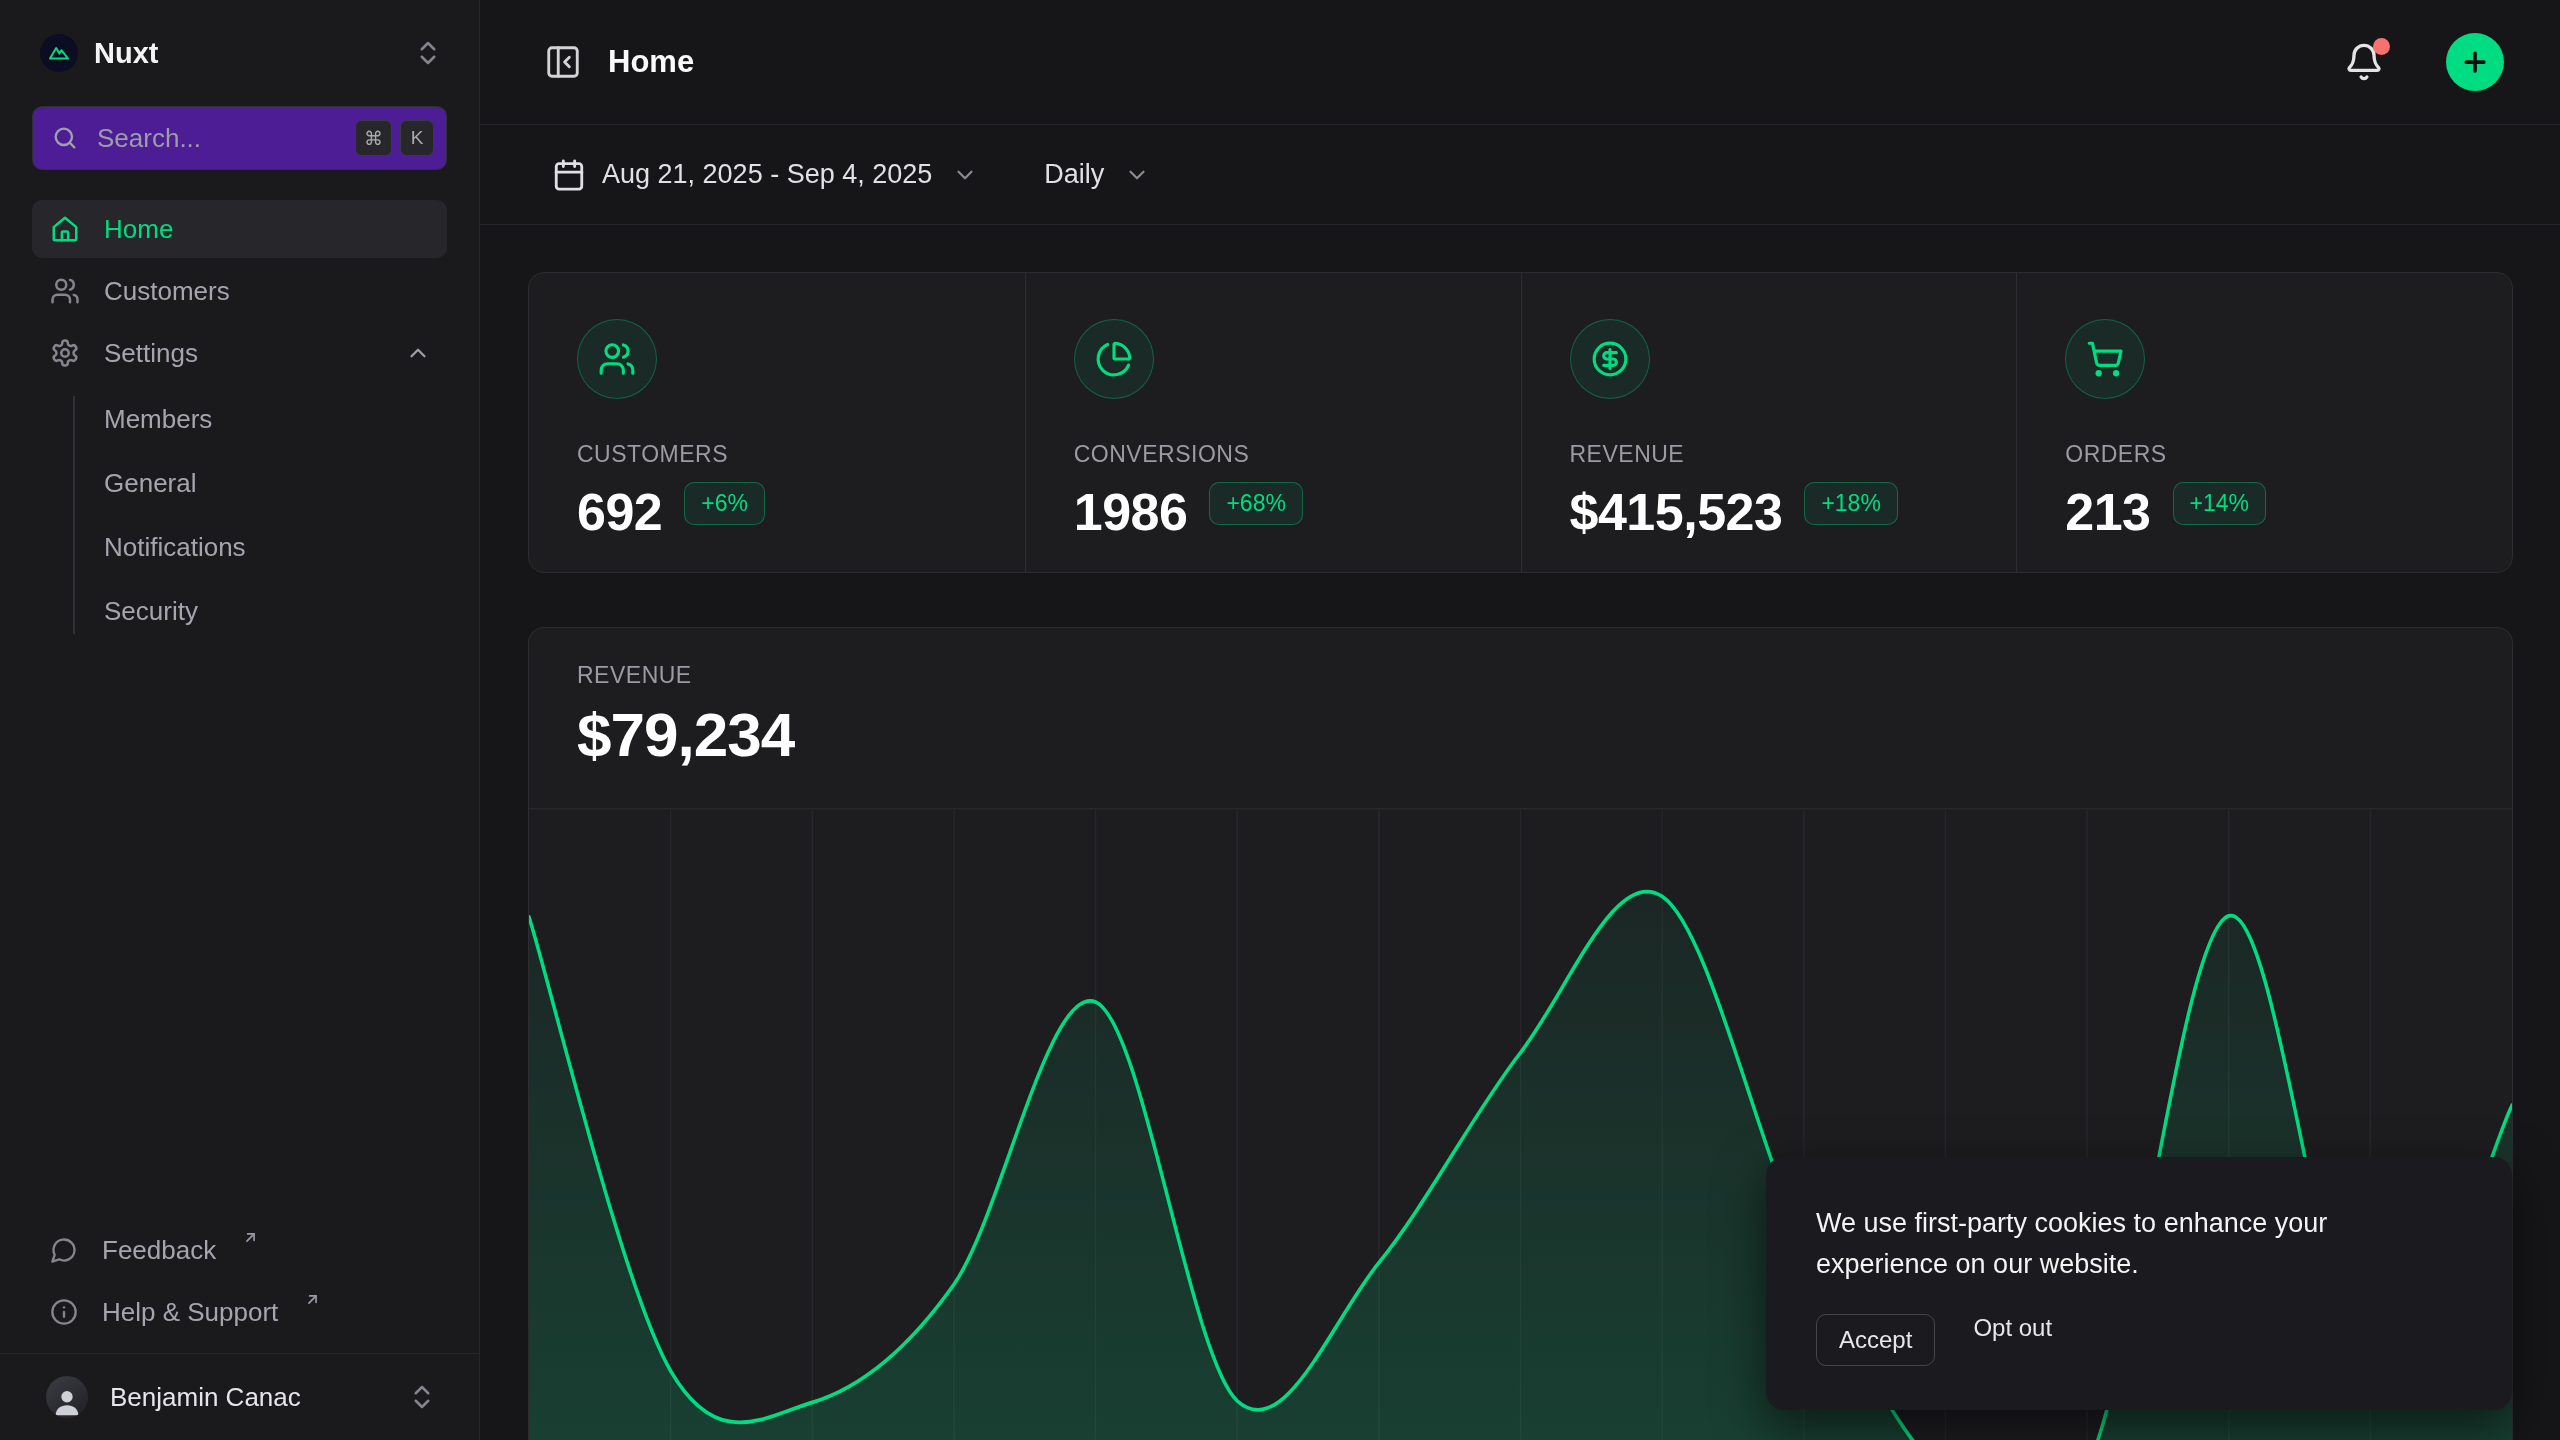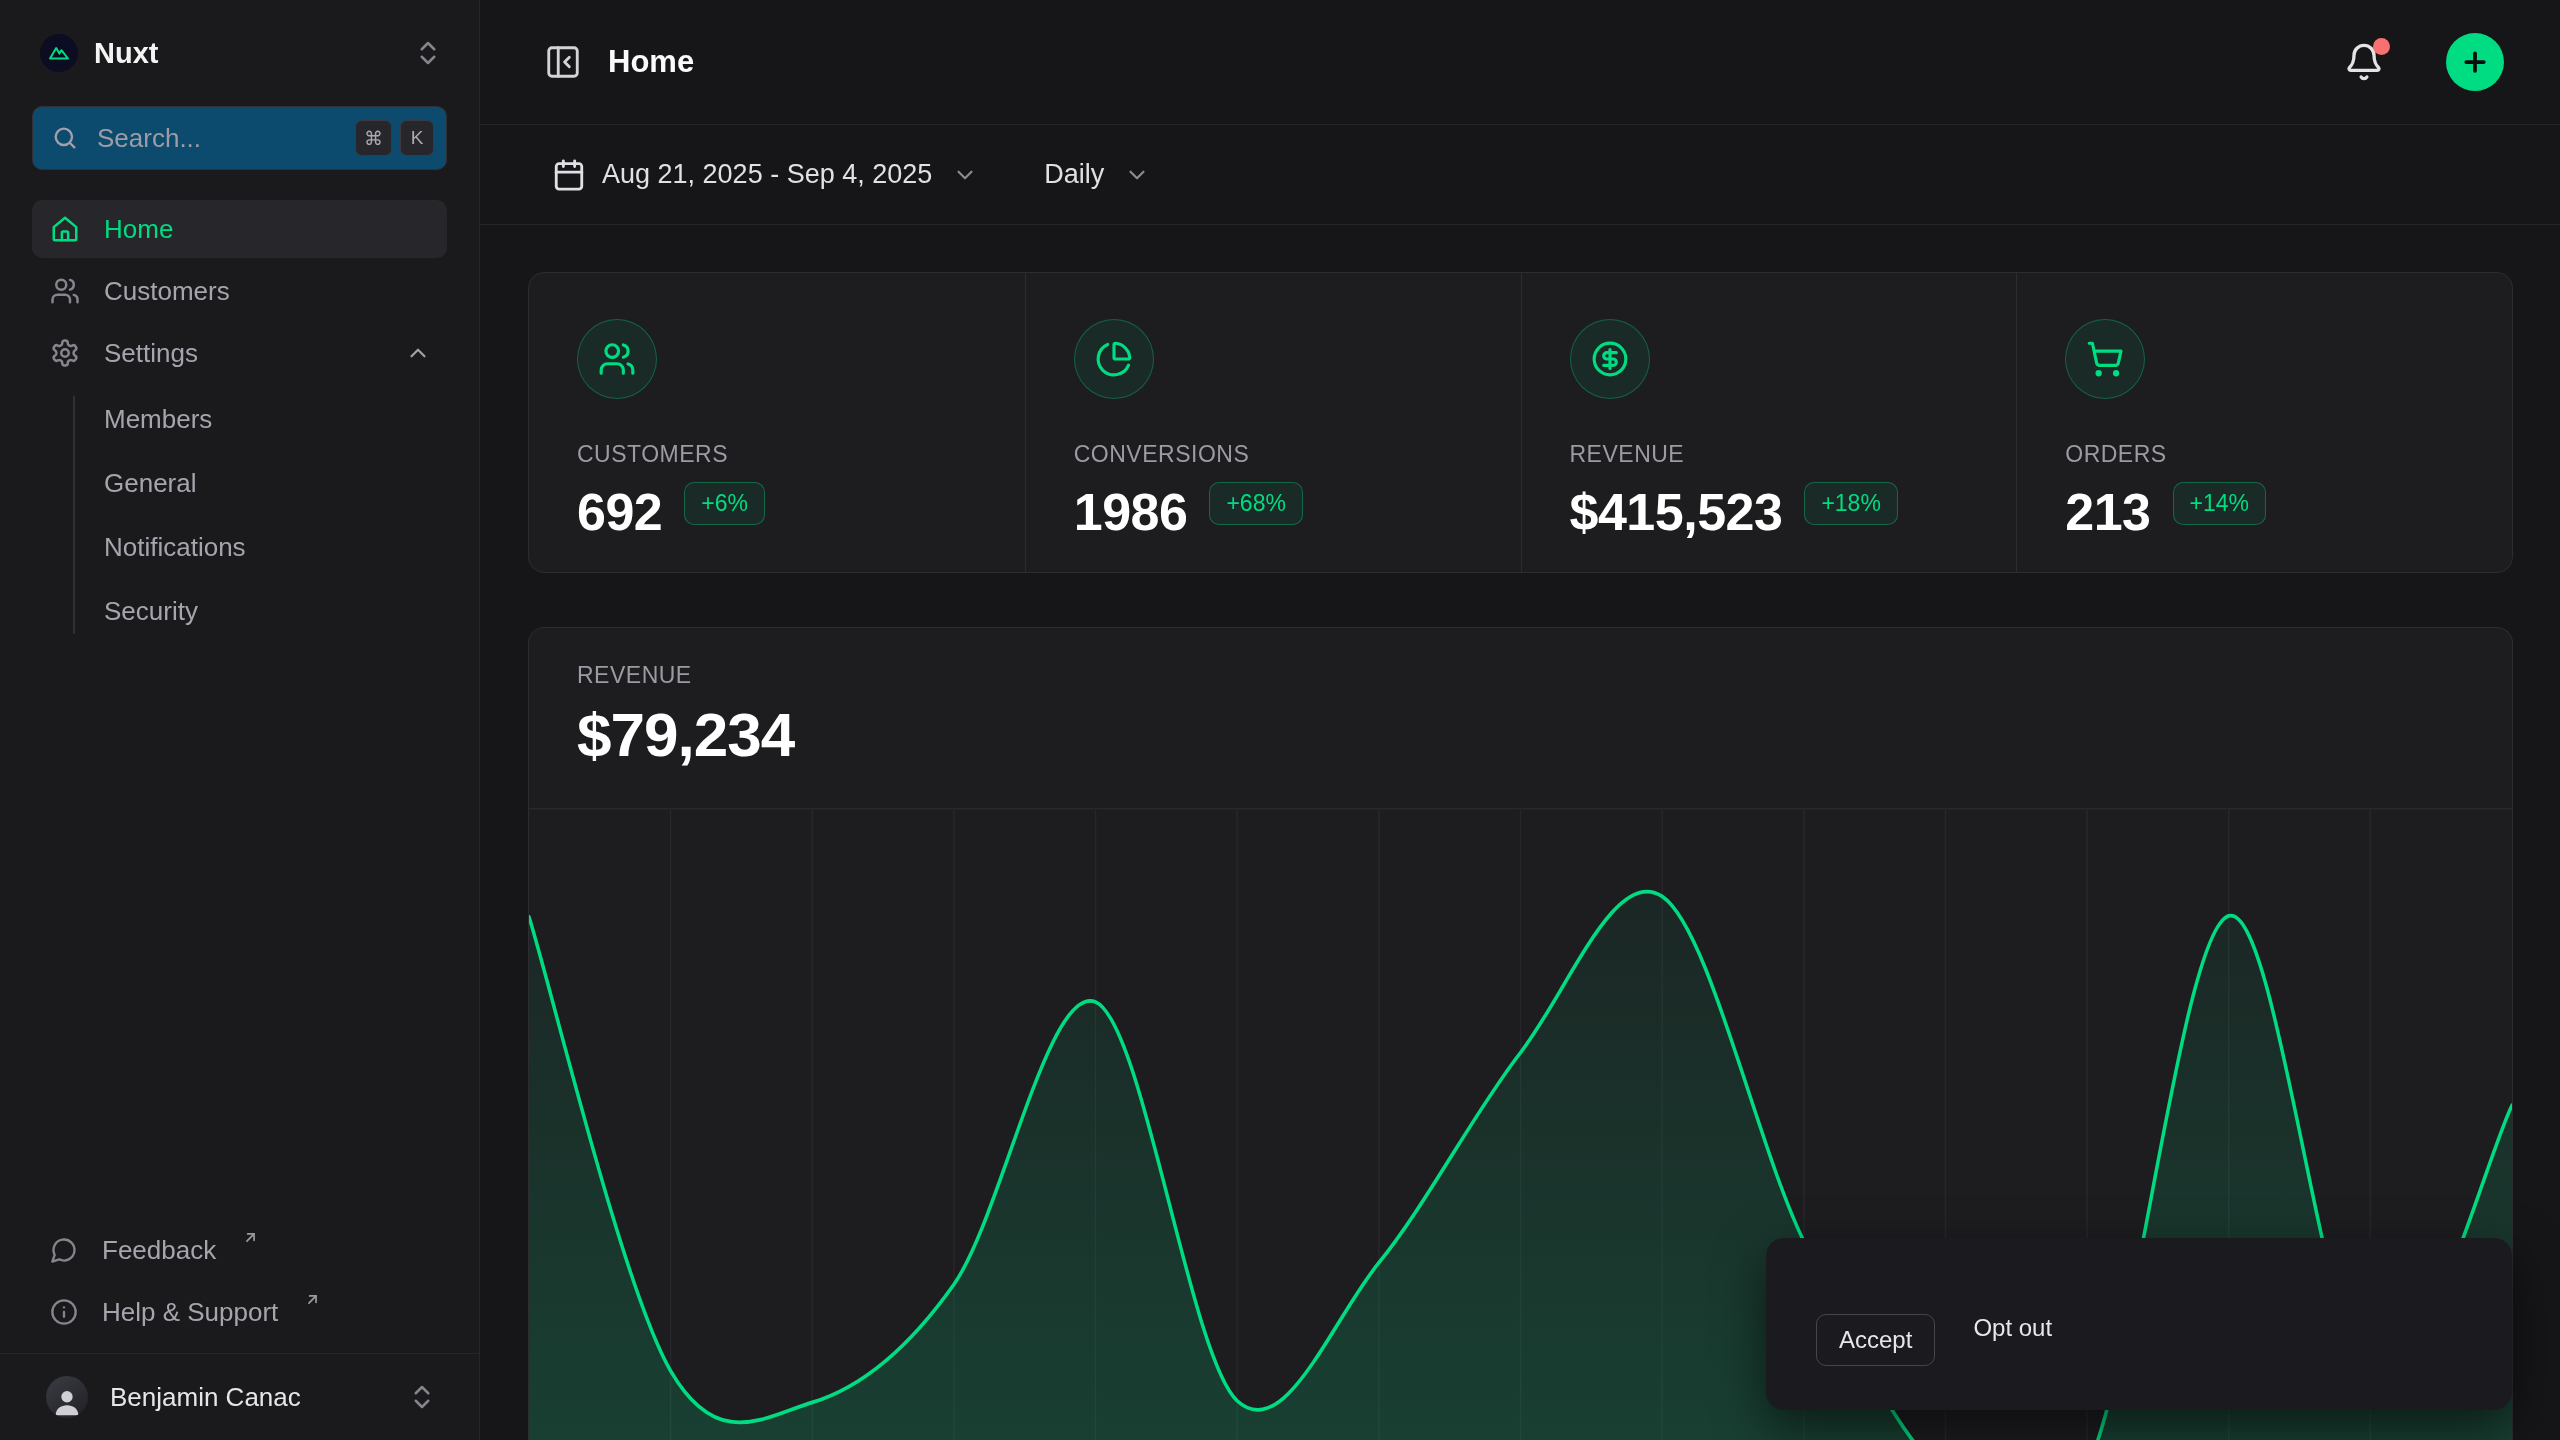--- a/index.html
+++ b/index.html
@@ -18,21 +18,21 @@
     display:flex; flex-direction:column; padding:22px 32px 0 32px;
   }
   .brand-row { display:flex; align-items:center; gap:16px; height:62px; padding:0 4px 0 8px; border-radius:10px; cursor:pointer; }
   .brand-logo { width:38px; height:38px; border-radius:50%; background:#0c0c22; display:flex; align-items:center; justify-content:center; flex:0 0 38px; }
   .brand-name { font-size:29px; font-weight:600; color:#f4f4f5; flex:1; }
   .icon-muted { color:#85858d; }
   .icon-dim { color:#a1a1aa; }
 
   .search-field {
     margin-top:22px; height:64px; border:1px solid #303035; border-radius:10px;
-    background:#0c4a6e; display:flex; align-items:center; gap:18px; padding:0 12px 0 18px; cursor:pointer;
+    background:#4c1d95; display:flex; align-items:center; gap:18px; padding:0 12px 0 18px; cursor:pointer;
   }
   .search-placeholder { color:#9d9da6; font-size:26px; flex:1; }
   .kbd-group { display:flex; gap:8px; }
   .kbd {
     min-width:34px; height:36px; padding:0 8px; border-radius:7px;
     background:#26262b; border:1px solid #3a3a40; color:#a9a9b2;
     font-size:19px; display:flex; align-items:center; justify-content:center;
   }
 
   .nav { margin-top:30px; display:flex; flex-direction:column; gap:4px; }
@@ -408,20 +408,21 @@
             <line x1="1559.6" x2="1559.6" y1="0" y2="632" stroke="#27272b" stroke-width="1.5"></line>
             <line x1="1701.4" x2="1701.4" y1="0" y2="632" stroke="#27272b" stroke-width="1.5"></line>
             <line x1="1843.2" x2="1843.2" y1="0" y2="632" stroke="#27272b" stroke-width="1.5"></line>
             <path d="M0.0,101.1C23.6,171.3 94.5,447.3 141.8,522.4C189.0,597.5 236.3,565.0 283.6,551.6C330.8,538.2 378.1,504.0 425.4,442.0C472.6,380.1 519.9,162.0 567.1,180.0C614.4,198.0 661.7,509.8 708.9,550.2C756.2,590.5 803.5,475.9 850.7,422.1C898.0,368.2 945.2,283.6 992.5,227.0C1039.8,170.3 1087.0,52.9 1134.3,82.1C1181.5,111.3 1228.8,312.5 1276.1,402.1C1323.3,491.7 1370.6,584.8 1417.9,619.8C1465.1,654.8 1512.4,698.7 1559.6,612.0C1606.9,525.4 1654.2,113.4 1701.4,100.1C1748.7,86.8 1796.0,502.8 1843.2,532.1C1890.5,561.5 1961.4,318.6 1985.0,275.9L1985,632 L0,632 Z" fill="url(#areaFill)"></path>
             <path d="M0.0,101.1C23.6,171.3 94.5,447.3 141.8,522.4C189.0,597.5 236.3,565.0 283.6,551.6C330.8,538.2 378.1,504.0 425.4,442.0C472.6,380.1 519.9,162.0 567.1,180.0C614.4,198.0 661.7,509.8 708.9,550.2C756.2,590.5 803.5,475.9 850.7,422.1C898.0,368.2 945.2,283.6 992.5,227.0C1039.8,170.3 1087.0,52.9 1134.3,82.1C1181.5,111.3 1228.8,312.5 1276.1,402.1C1323.3,491.7 1370.6,584.8 1417.9,619.8C1465.1,654.8 1512.4,698.7 1559.6,612.0C1606.9,525.4 1654.2,113.4 1701.4,100.1C1748.7,86.8 1796.0,502.8 1843.2,532.1C1890.5,561.5 1961.4,318.6 1985.0,275.9" fill="none" stroke="#00dc82" stroke-width="3.5" stroke-linecap="round"></path>
           </svg>
       </div>
     </section>
 
     <div class="cookie-banner">
+      <div class="cookie-text">We use first-party cookies to enhance your experience on our website.</div>
       <div class="cookie-actions">
         <button class="accept-btn">Accept</button>
         <button class="optout-btn">Opt out</button>
       </div>
     </div>
 
   </div>
 </div>
 
 </body></html>

